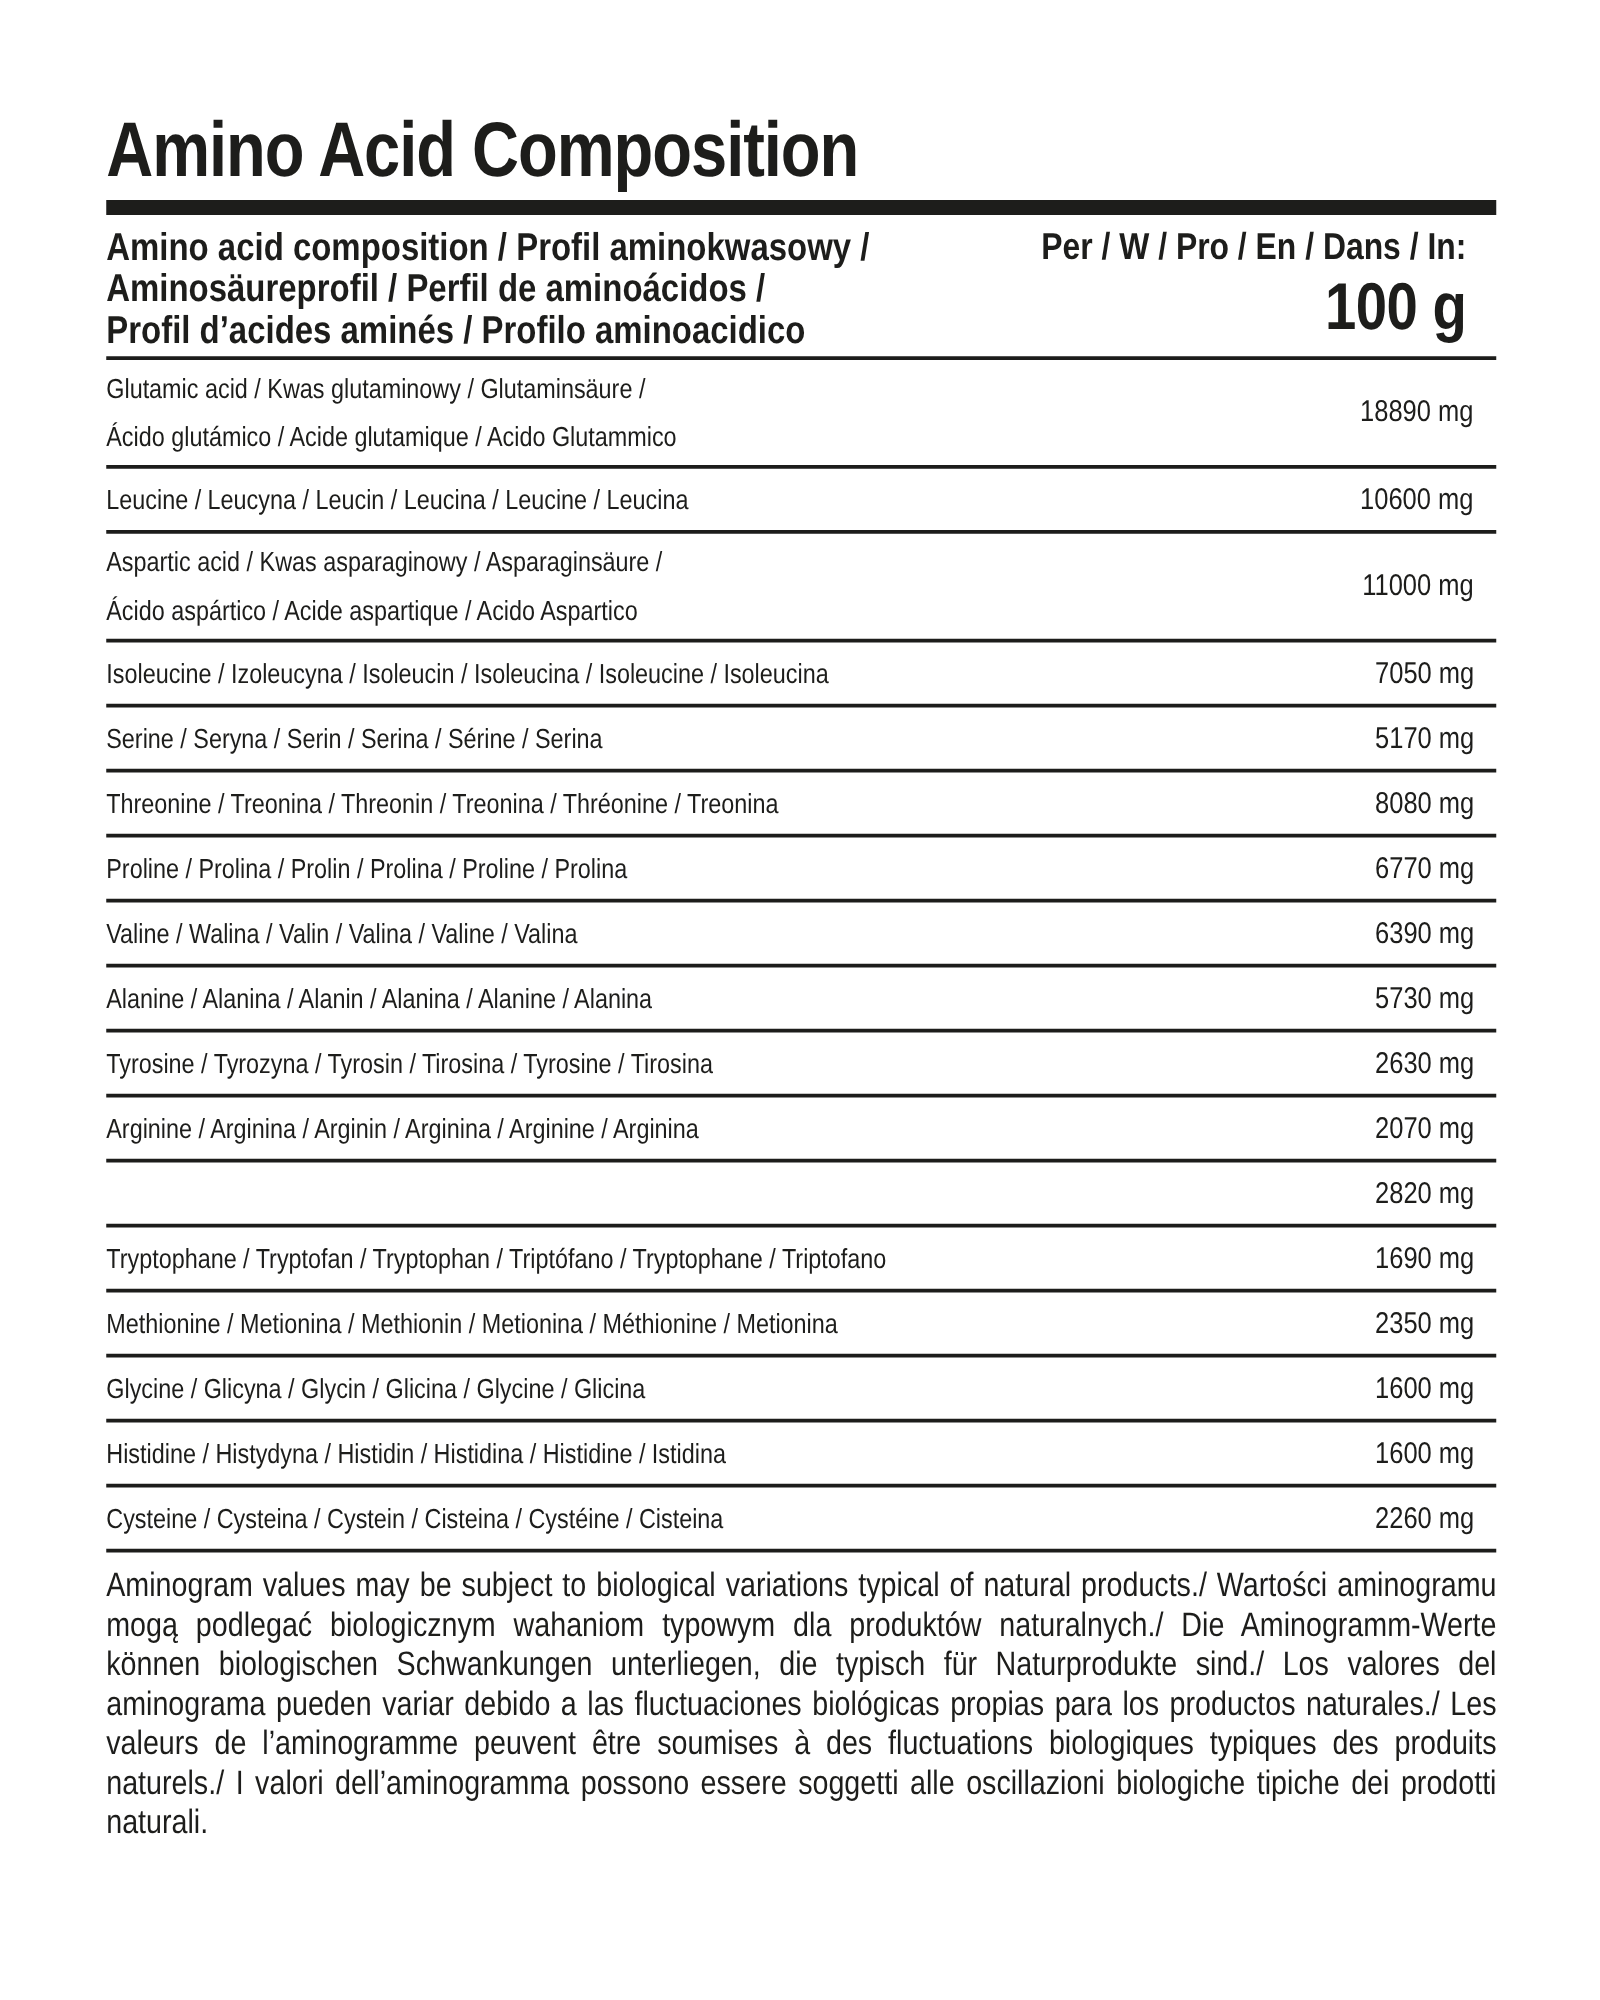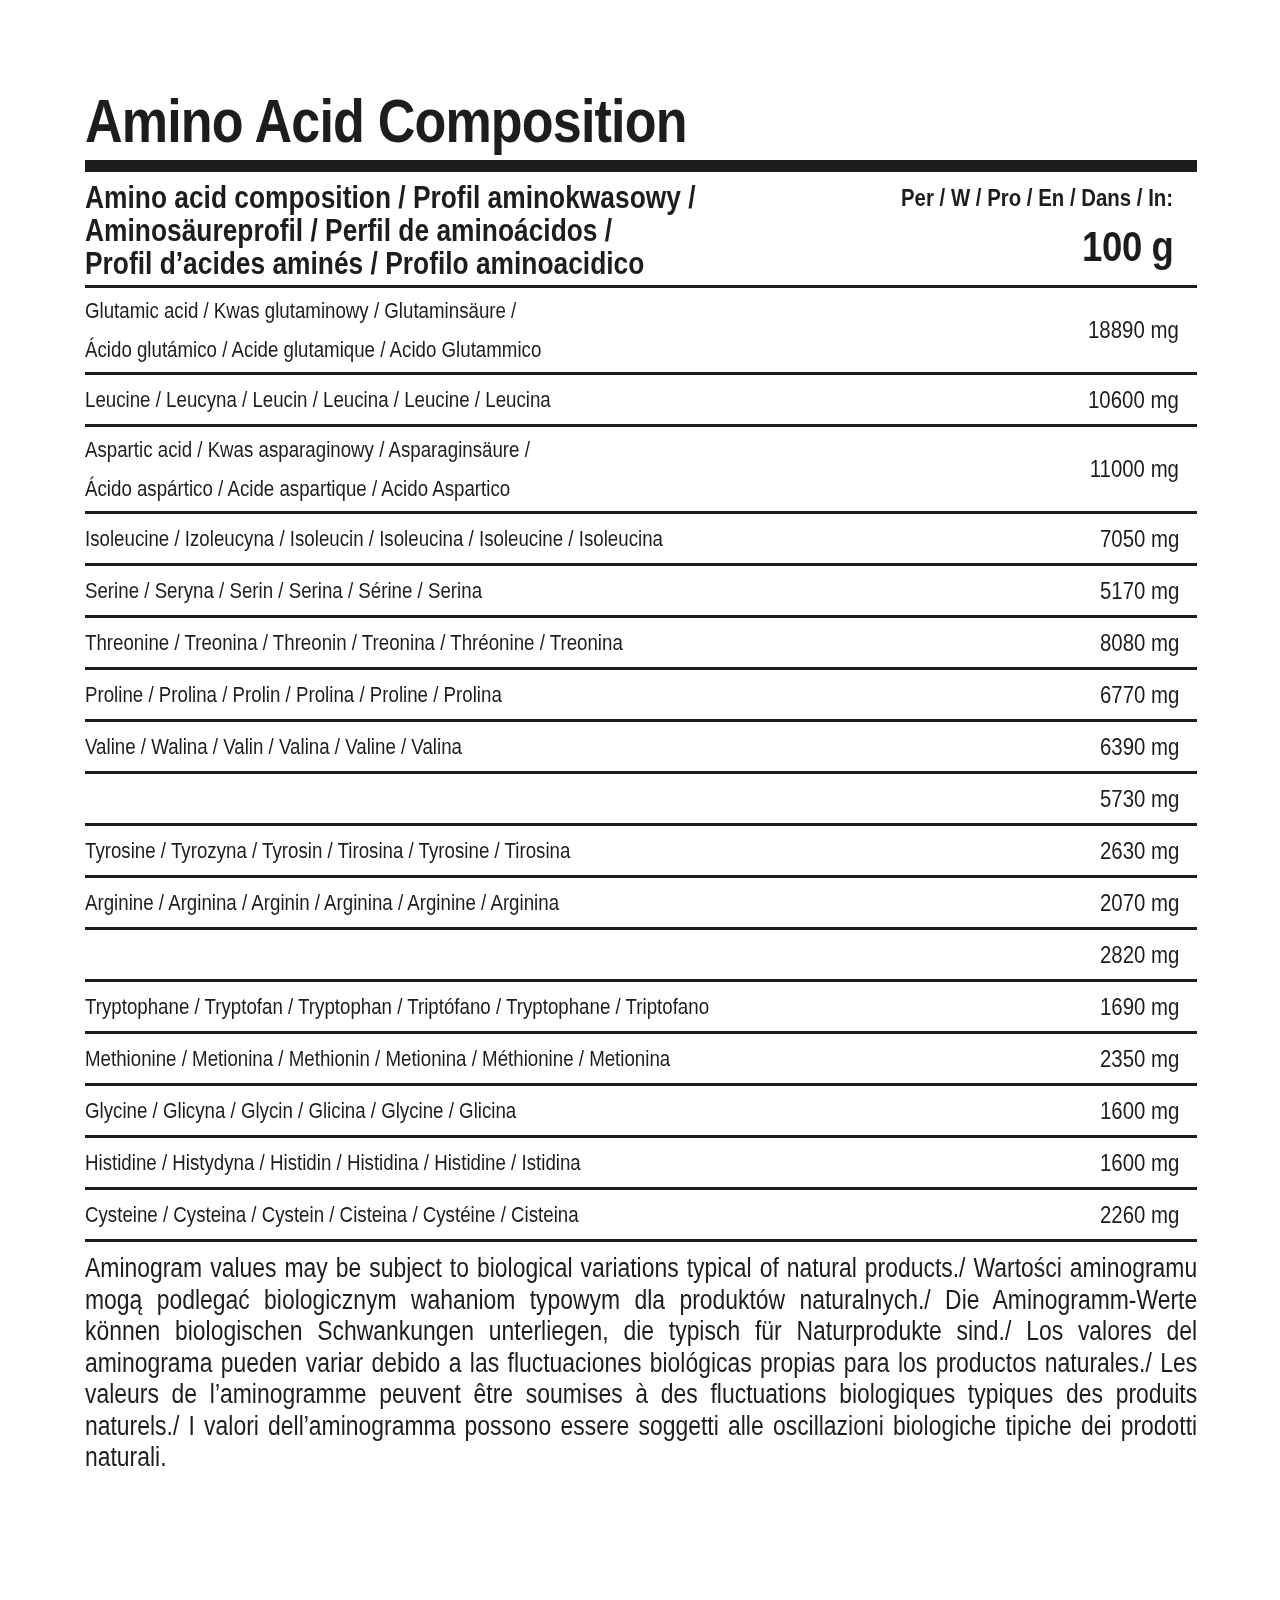--- a/index.html
+++ b/index.html
@@ -52,22 +52,22 @@
   }
   .thead-left { font-weight: 700; font-size: 31px; }
   .thead-left .hline { line-height: 33px; }
   .thead-right {
     position: absolute;
     top: 9px;
     right: 24px;
     text-align: right;
     font-weight: 700;
   }
-  .thead-right .per { font-size: 24px; line-height: 33px; }
-  .thead-right .amount { font-size: 43px; line-height: 48px; margin-top: 8px; letter-spacing: -0.5px; }
+  .thead-right .per { font-size: 30px; line-height: 33px; }
+  .thead-right .amount { font-size: 53px; line-height: 48px; margin-top: 8px; letter-spacing: -0.5px; }
   .row {
     position: relative;
     border-bottom: 3px solid #1d1d1b;
     display: flex;
     align-items: center;
     min-height: 43px;
     padding: 3px 0;
   }
   .row .name { font-size: 22px; }
   .row .nline { line-height: 39px; }
@@ -167,20 +167,23 @@
   </div>
 
   <div class="row">
     <div class="name">
           <div class="nline"><span class="cx">Valine / Walina / Valin / Valina / Valine / Valina</span></div>
         </div>
     <div class="value"><span class="cxr">6390 mg</span></div>
   </div>
 
   <div class="row">
+    <div class="name">
+          <div class="nline"><span class="cx">Alanine / Alanina / Alanin / Alanina / Alanine / Alanina</span></div>
+        </div>
     <div class="value"><span class="cxr">5730 mg</span></div>
   </div>
 
   <div class="row">
     <div class="name">
           <div class="nline"><span class="cx">Tyrosine / Tyrozyna / Tyrosin / Tirosina / Tyrosine / Tirosina</span></div>
         </div>
     <div class="value"><span class="cxr">2630 mg</span></div>
   </div>
 

